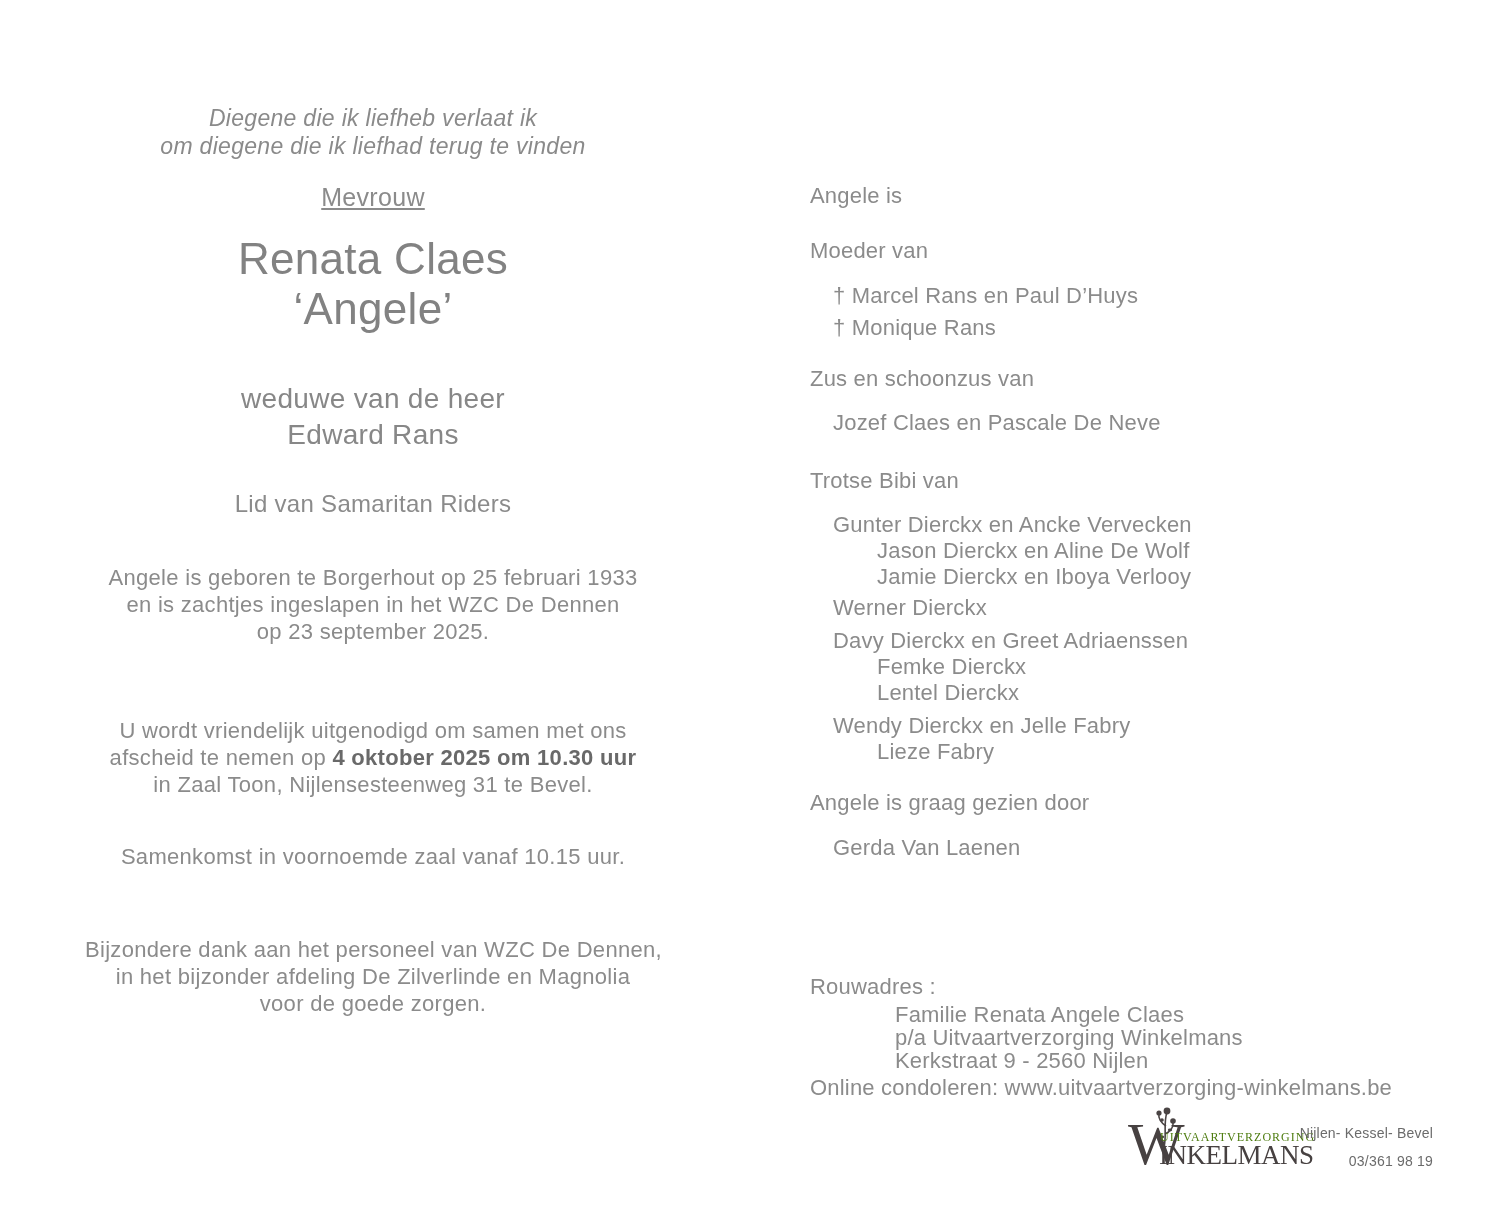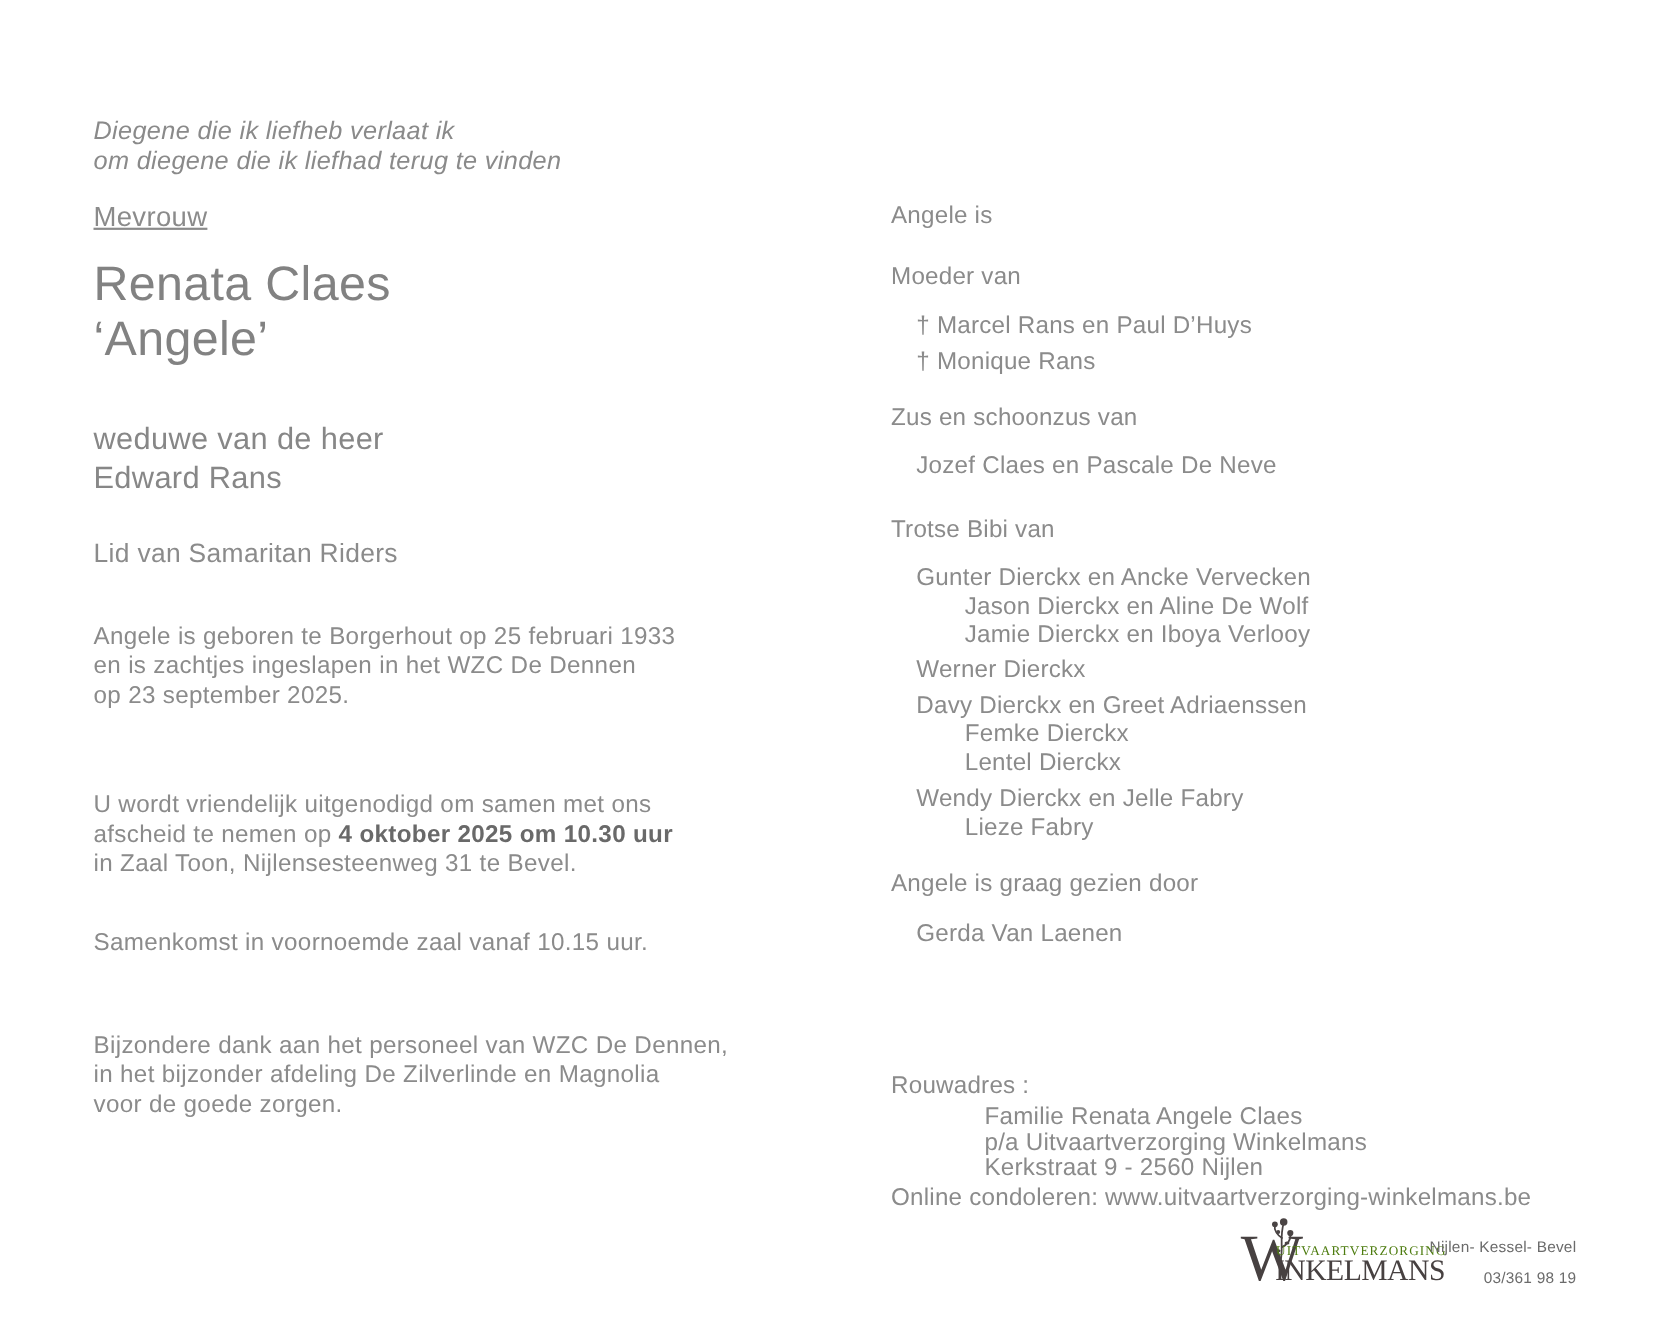--- a/index.html
+++ b/index.html
@@ -3,21 +3,21 @@
 <meta charset="utf-8">
 <style>
   html,body{margin:0;padding:0;}
   body{
     width:1509px;height:1214px;background:#ffffff;position:relative;
     font-family:"Liberation Sans", sans-serif;color:#8b8b8b;overflow:hidden;
   }
   .line{white-space:nowrap;}
   
   .left-col{
-    position:absolute;left:85px;top:104px;width:576px;text-align:left;
+    position:absolute;left:85px;top:104px;width:576px;text-align:center;
     font-size:22px;line-height:27px;letter-spacing:0.3px;
   }
   .quote{font-style:italic;font-size:23px;line-height:28px;color:#8a8a8a;}
   .salutation{margin-top:22px;font-size:25px;line-height:30px;text-decoration:underline;}
   .deceased{margin-top:22px;font-size:44px;line-height:50px;color:#828282;}
   .widow{margin-top:47px;font-size:28px;line-height:36px;color:#878787;}
   .membership{margin-top:37px;font-size:24px;line-height:28px;}
   .para{margin-top:46px;}
   .invite{margin-top:72px;}
   .bold-date{font-weight:700;color:#696969;}

